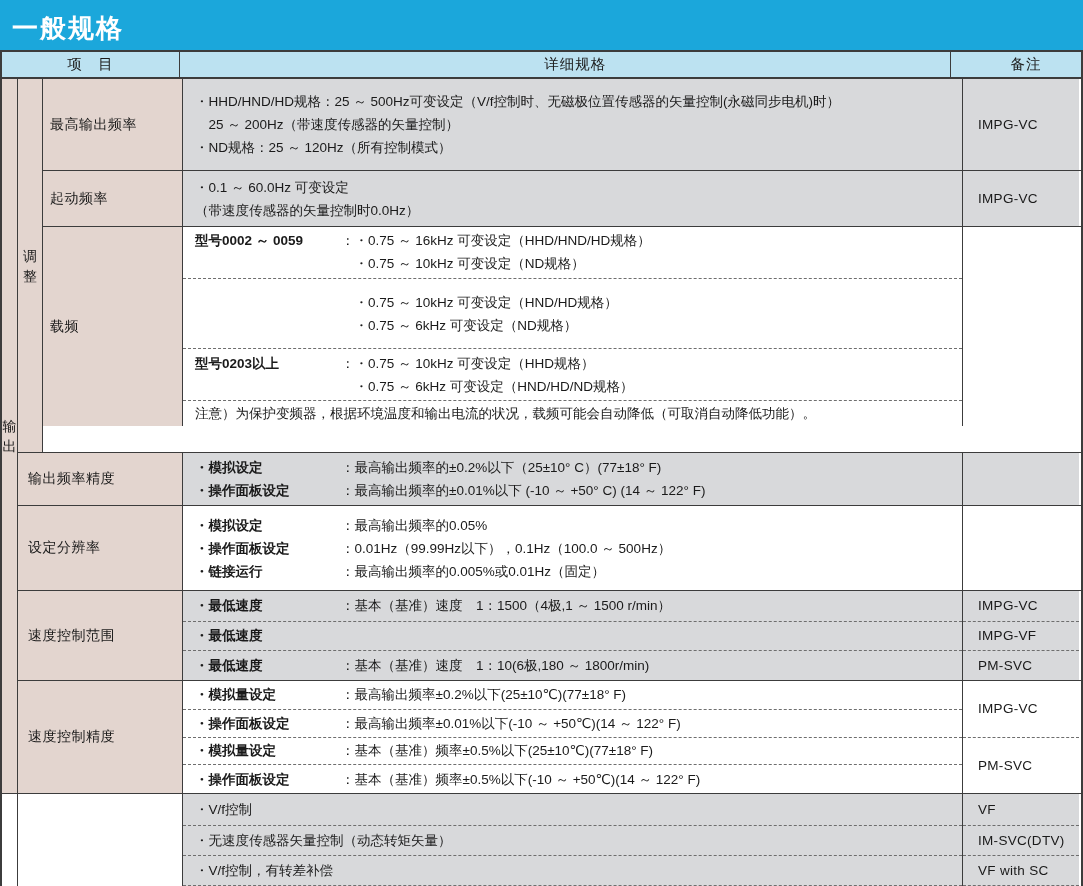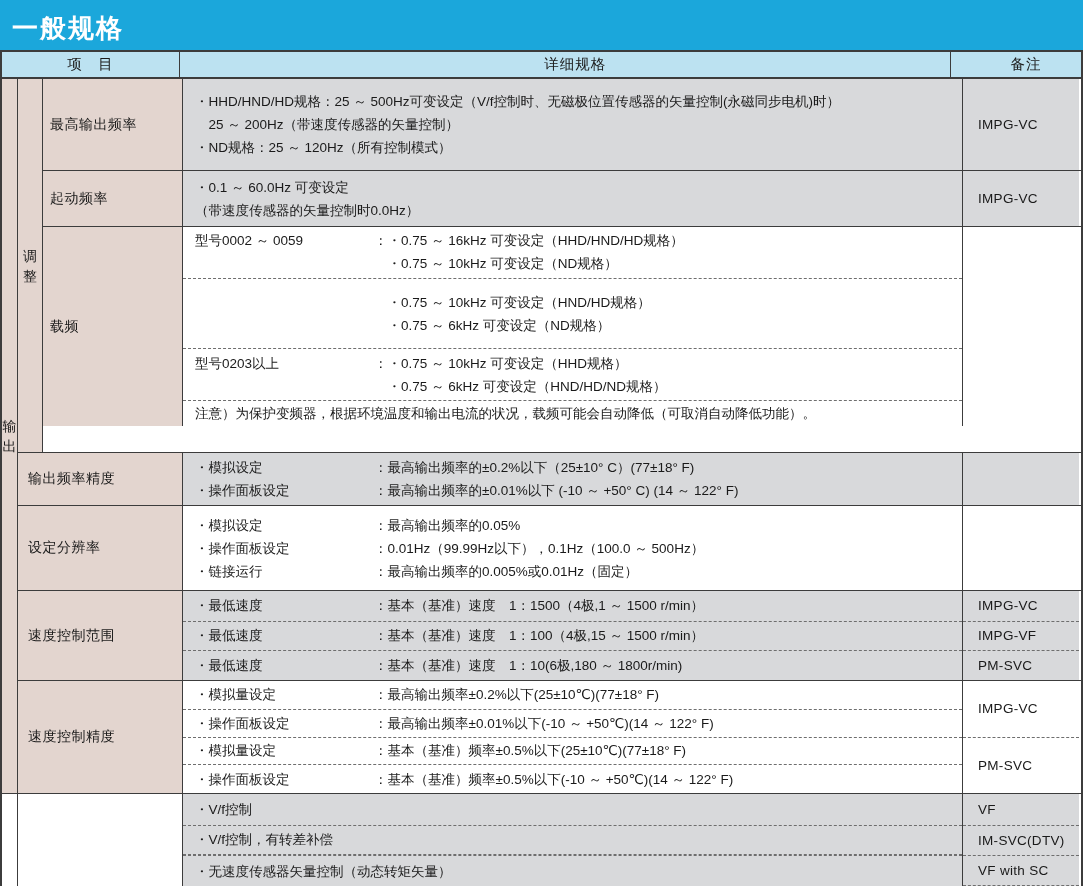--- a/index.html
+++ b/index.html
@@ -63,22 +63,22 @@
 
   .spec-cell { width:780px; border-right:1.5px solid var(--bd); display:flex; flex-direction:column; }
   .bg-gray .spec-cell, .bg-gray .remark-cell, .bg-gray .remark-seg { background:var(--gray); }
   .bg-white .spec-cell, .bg-white .remark-cell, .bg-white .remark-seg { background:#fff; }
 
   .subrow { display:flex; flex-direction:column; justify-content:center; padding-left:12px; }
   .subrow + .subrow { border-top:1px dashed var(--dash); }
   .subrow.bottom-dashed { border-bottom:1px dashed var(--dash); }
 
   .spec-line { display:flex; font-size:13.5px; line-height:23px; white-space:pre; }
-  .spec-label { width:146px; flex:none; white-space:pre; }
-  .spec-value { white-space:pre;margin-left:33px; }
+  .spec-label { width:146px; flex:none; white-space:pre;font-weight:bold; }
+  .spec-value { white-space:pre; }
 
   .remark-cell {
     width:116px; display:flex; align-items:center; padding-left:15px;
     font-size:13.5px; letter-spacing:0.3px;
   }
   .remark-col { width:116px; display:flex; flex-direction:column; }
   .remark-seg { display:flex; align-items:center; padding-left:15px; font-size:13.5px; letter-spacing:0.3px; }
   .remark-seg + .remark-seg { border-top:1px dashed var(--dash); }
   .remark-seg.bottom-dashed { border-bottom:1px dashed var(--dash); }
 </style>
@@ -177,21 +177,21 @@
             </div>
             <div class="remark-cell"></div>
           </div>
           <div class="row bg-gray" style="height: 90px;">
             <div class="item-cell item-wide">速度控制范围</div>
             <div class="spec-cell">
               <div class="subrow" style="height: 30px;">
                 <div class="spec-line"><div class="spec-label">・最低速度</div><div class="spec-value">：基本（基准）速度　1：1500（4极,1 ～ 1500 r/min）</div></div>
               </div>
               <div class="subrow" style="height: 30px;">
-                <div class="spec-line"><div class="spec-label">・最低速度</div><div class="spec-value">：基本（基准）速度　1：100（4极,15 ～ 1500 r/min）</div></div>
+                <div class="spec-line"><div class="spec-label">・最低速度</div></div>
               </div>
               <div class="subrow" style="height: 30px;">
                 <div class="spec-line"><div class="spec-label">・最低速度</div><div class="spec-value">：基本（基准）速度　1：10(6极,180 ～ 1800r/min)</div></div>
               </div>
             </div>
             <div class="remark-col">
               <div class="remark-seg" style="height: 30px;">IMPG-VC</div>
               <div class="remark-seg" style="height: 30px;">IMPG-VF</div>
               <div class="remark-seg" style="height: 30px;">PM-SVC</div>
             </div>
@@ -216,25 +216,25 @@
               <div class="remark-seg" style="height: 56px;">IMPG-VC</div>
               <div class="remark-seg" style="height: 57px;">PM-SVC</div>
             </div>
           </div>
           <div class="row bg-gray" style="height: 93px;">
             <div class="item-cell item-wide item-white"></div>
             <div class="spec-cell">
               <div class="subrow" style="height: 31px;">
                 <div class="spec-line">・V/f控制</div>
               </div>
+              <div class="subrow" style="height: 31px;">
+                <div class="spec-line">・无速度传感器矢量控制（动态转矩矢量）</div>
+              </div>
               <div class="subrow bottom-dashed" style="height: 31px;">
                 <div class="spec-line">・V/f控制，有转差补偿</div>
-              </div>
-              <div class="subrow" style="height: 31px;">
-                <div class="spec-line">・无速度传感器矢量控制（动态转矩矢量）</div>
               </div>
             </div>
             <div class="remark-col">
               <div class="remark-seg" style="height: 31px;">VF</div>
               <div class="remark-seg" style="height: 31px;">IM-SVC(DTV)</div>
               <div class="remark-seg bottom-dashed" style="height: 31px;">VF with SC</div>
             </div>
           </div>
         </div>
       </div>

